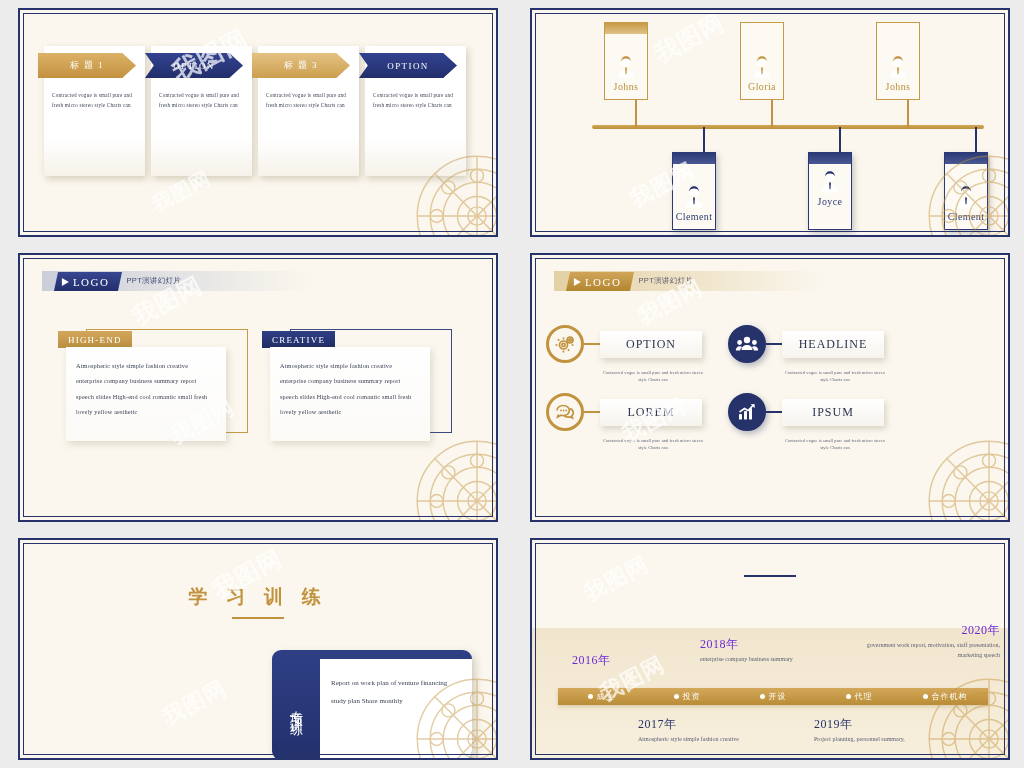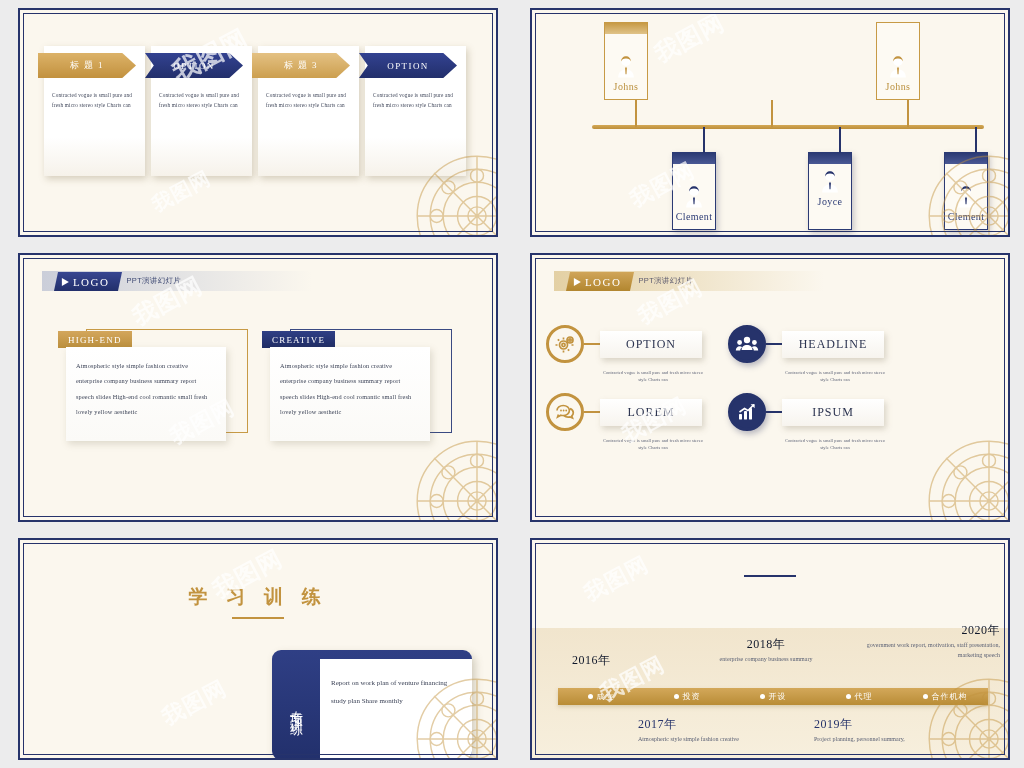--- a/index.html
+++ b/index.html
@@ -198,21 +198,21 @@
     position:absolute; height:17px;
     background:linear-gradient(180deg,#d3a85a,#b98c36);
     display:flex; align-items:center;
     box-shadow:0 2px 4px rgba(140,110,50,.25);
   }
   .tlnode{ flex:1; display:flex; align-items:center; justify-content:center;
            gap:4px; color:#fff; font-size:8px; letter-spacing:1px; }
   .tldot{ width:5px; height:5px; border-radius:50%; background:#fff; }
   .tlitem{ position:absolute; width:132px; }
   .tlyear{ font-size:12px; letter-spacing:.5px; }
-  .tlyear.g{ color:#0f172a; }
+  .tlyear.g{ color:#6d28d9; }
   .tlyear.n{ color:#26336b; }
   .tldesc{ font-size:6px; line-height:1.6; color:#5b6175; margin-top:2px; }
 </style>
 </head>
 <body>
 
 <div class="grid">
 
   <div class="slide">
     <div class="frame">
@@ -276,20 +276,30 @@
             <svg class="avt" viewBox="0 0 40 40">
               <path d="M8 36c0-8 5.5-12 12-12s12 4 12 12z" fill="#ffffff"></path>
               <circle cx="20" cy="11" r="7.5" fill="#ffffff"></circle>
               <path d="M12.8 10.5a7.5 7.5 0 0 1 14.4 0 7.5 7.5 0 0 0-14.4 0z" fill="#c2933f"></path>
               <path d="M12.5 11.5c0-5 3.4-8 7.5-8s7.5 3 7.5 8c-1.2-3-3-4.6-7.5-4.6s-6.3 1.6-7.5 4.6z" fill="#c2933f"></path>
               <path d="M18.6 22 L20 19.5 L21.4 22 L20.7 31 L19.3 31z" fill="#c2933f"></path>
             </svg>
             <div class="nm">Johns</div>
           </div>
           <div class="vline" style="left: 103px; top: 90px; height: 27px; background: rgb(194, 147, 63);"></div>
+          <div class="ocard g" style="left: 208px; top: 12px;">
+            <svg class="avt" viewBox="0 0 40 40">
+              <path d="M8 36c0-8 5.5-12 12-12s12 4 12 12z" fill="#ffffff"></path>
+              <circle cx="20" cy="11" r="7.5" fill="#ffffff"></circle>
+              <path d="M12.8 10.5a7.5 7.5 0 0 1 14.4 0 7.5 7.5 0 0 0-14.4 0z" fill="#c2933f"></path>
+              <path d="M12.5 11.5c0-5 3.4-8 7.5-8s7.5 3 7.5 8c-1.2-3-3-4.6-7.5-4.6s-6.3 1.6-7.5 4.6z" fill="#c2933f"></path>
+              <path d="M18.6 22 L20 19.5 L21.4 22 L20.7 31 L19.3 31z" fill="#c2933f"></path>
+            </svg>
+            <div class="nm">Gloria</div>
+          </div>
           <div class="vline" style="left: 239px; top: 90px; height: 27px; background: rgb(194, 147, 63);"></div>
           <div class="ocard g" style="left: 344px; top: 12px;">
             <svg class="avt" viewBox="0 0 40 40">
               <path d="M8 36c0-8 5.5-12 12-12s12 4 12 12z" fill="#ffffff"></path>
               <circle cx="20" cy="11" r="7.5" fill="#ffffff"></circle>
               <path d="M12.8 10.5a7.5 7.5 0 0 1 14.4 0 7.5 7.5 0 0 0-14.4 0z" fill="#c2933f"></path>
               <path d="M12.5 11.5c0-5 3.4-8 7.5-8s7.5 3 7.5 8c-1.2-3-3-4.6-7.5-4.6s-6.3 1.6-7.5 4.6z" fill="#c2933f"></path>
               <path d="M18.6 22 L20 19.5 L21.4 22 L20.7 31 L19.3 31z" fill="#c2933f"></path>
             </svg>
             <div class="nm">Johns</div>
@@ -572,21 +582,21 @@
             </div>
             <div class="tlnode">
               <span class="tldot"></span>
               <span>合作机构</span>
             </div>
           </div>
           <div class="tlitem" style="left: 40px; top: 112px; text-align: left; width: 132px;">
             <div class="tlyear g">2016年</div>
             <div class="tldesc"></div>
           </div>
-          <div class="tlitem" style="left: 168px; top: 96px; text-align: center; width: 132px;">
+          <div class="tlitem" style="left: 168px; top: 96px; text-align: left; width: 132px;">
             <div class="tlyear g">2018年</div>
             <div class="tldesc">enterprise company business summary</div>
           </div>
           <div class="tlitem" style="left: 318px; top: 82px; text-align: right; width: 150px;">
             <div class="tlyear g">2020年</div>
             <div class="tldesc">government work report, motivation, staff presentation, marketing speech</div>
           </div>
           <div class="tlitem" style="left: 106px; top: 176px;">
             <div class="tlyear n">2017年</div>
             <div class="tldesc">Atmospheric style simple fashion creative</div>

